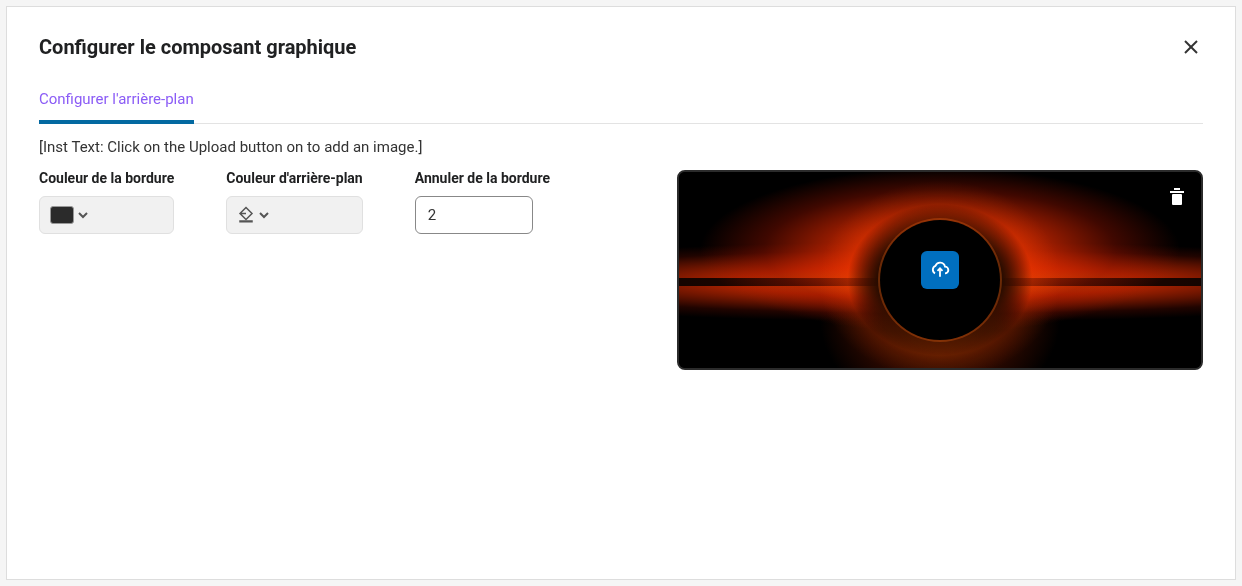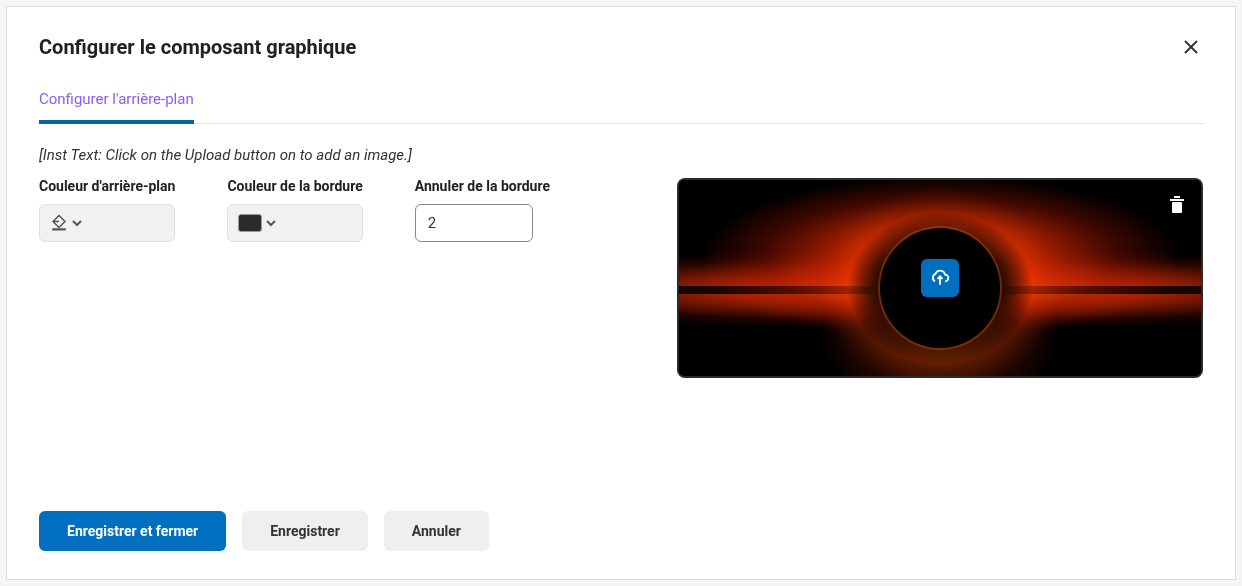--- a/index.html
+++ b/index.html
@@ -62,24 +62,23 @@
       font-family: inherit;
       position: relative;
       border-bottom: 4px solid transparent;
       margin-bottom: -1px;
     }
     .tab.active {
       color: #8b5cf6;
       border-bottom: 4px solid #0369a1;
     }
     .inst-text {
-      margin-top: 22px;
+      margin-top: 14px;
       font-size: 15px;
       color: #333;
-      font-style: italic;
     }
     .content-row {
       display: flex;
       margin-top: 14px;
       gap: 40px;
       flex: 1;
     }
     .form-side {
       flex: 1;
       display: flex;
@@ -241,36 +240,36 @@
   <div class="tabs">
     <button class="tab active">Configurer l'arrière-plan</button>
   </div>
 
   <div class="inst-text">[Inst Text: Click on the Upload button on to add an image.]</div>
 
   <div class="content-row">
     <div class="form-side">
 
       <div class="field-group">
+        <label class="field-label">Couleur de la bordure</label>
+        <button class="color-picker-btn dark">
+          <span class="color-swatch"></span>
+          <svg class="chevron-down" viewBox="0 0 10 10" fill="none" stroke="currentColor" stroke-width="2">
+            <polyline points="1,3 5,7 9,3"></polyline>
+          </svg>
+        </button>
+      </div>
+
+      <div class="field-group">
         <label class="field-label">Couleur d'arrière-plan</label>
         <button class="color-picker-btn">
           <svg class="fill-icon" viewBox="0 0 24 24" fill="currentColor">
             <path d="M12 2 L4 10 L12 18 L20 10 Z M4 10 L12 10" fill="none" stroke="currentColor" stroke-width="2"></path>
             <rect x="3" y="19" width="18" height="3" fill="currentColor"></rect>
           </svg>
-          <svg class="chevron-down" viewBox="0 0 10 10" fill="none" stroke="currentColor" stroke-width="2">
-            <polyline points="1,3 5,7 9,3"></polyline>
-          </svg>
-        </button>
-      </div>
-
-      <div class="field-group">
-        <label class="field-label">Couleur de la bordure</label>
-        <button class="color-picker-btn dark">
-          <span class="color-swatch"></span>
           <svg class="chevron-down" viewBox="0 0 10 10" fill="none" stroke="currentColor" stroke-width="2">
             <polyline points="1,3 5,7 9,3"></polyline>
           </svg>
         </button>
       </div>
 
       <div class="field-group">
         <label class="field-label">Annuler de la bordure</label>
         <input class="num-input" type="text" value="2" style="">
       </div>
@@ -291,19 +290,14 @@
           <svg width="16" height="18" viewBox="0 0 16 18" fill="currentColor">
             <rect x="1" y="3" width="14" height="2"></rect>
             <rect x="3" y="6" width="10" height="11" rx="1"></rect>
             <rect x="5" y="0" width="6" height="2"></rect>
           </svg>
         </button>
       </div>
     </div>
   </div>
 
-  <div class="footer">
-    <button class="btn btn-primary">Enregistrer et fermer</button>
-    <button class="btn btn-secondary">Enregistrer</button>
-    <button class="btn btn-secondary">Annuler</button>
-  </div>
 
 </div>
 
 </body></html>

